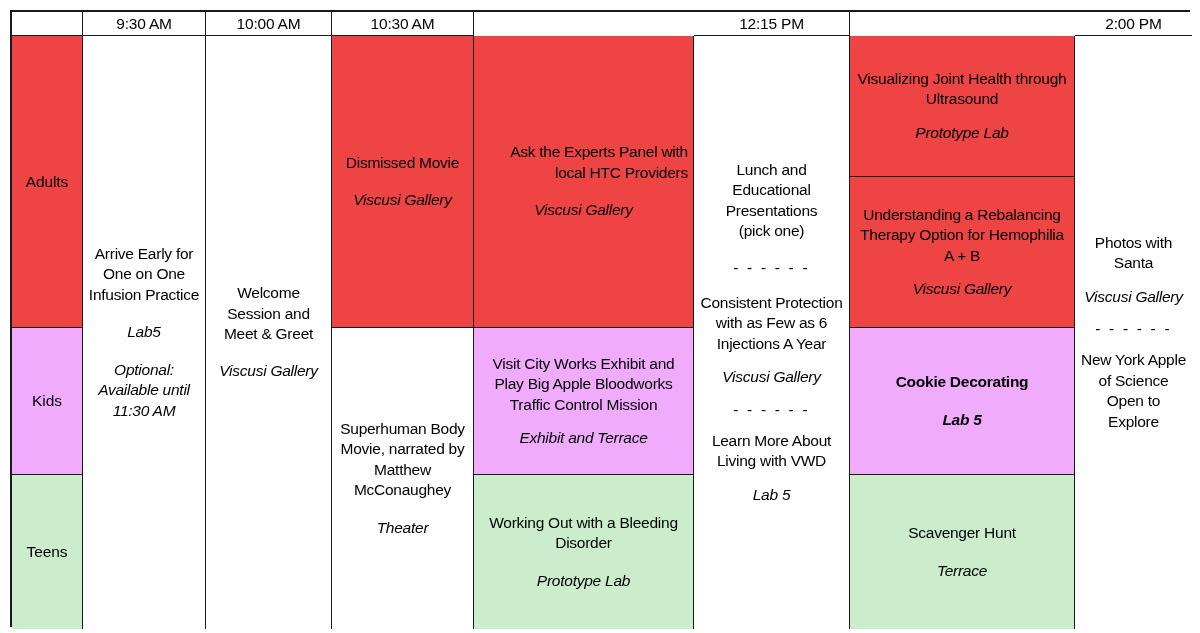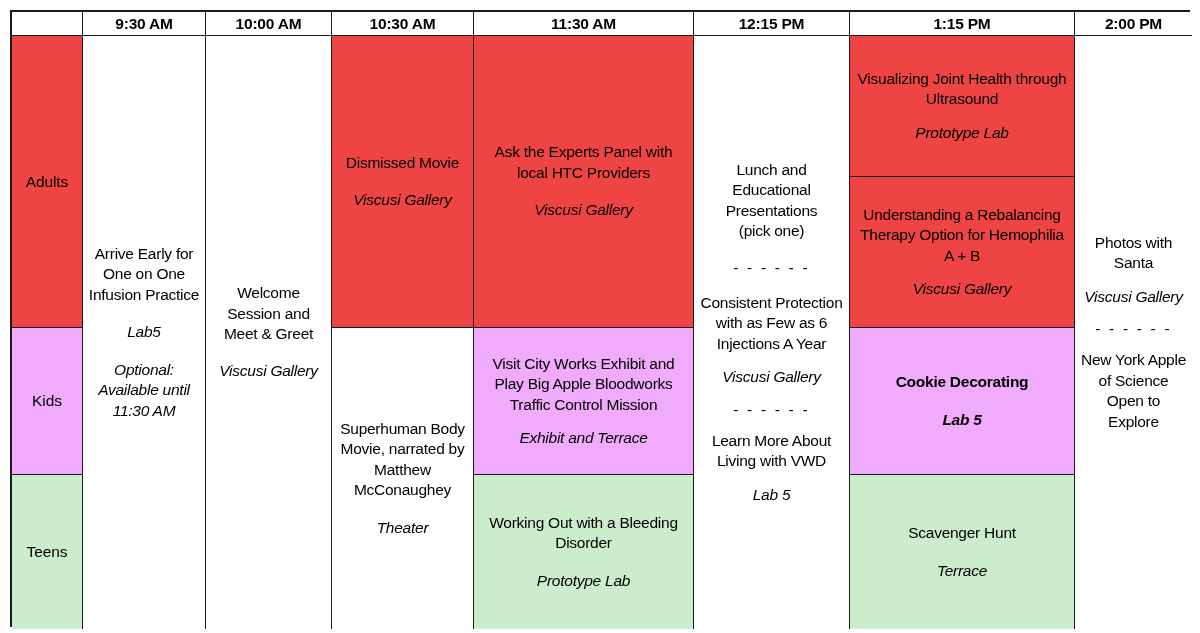--- a/index.html
+++ b/index.html
@@ -43,21 +43,21 @@
     text-align: center;
     padding: 2px 5px;
     overflow: hidden;
   }
   .cell.last-col { border-right: none; }
   .cell.last-row { border-bottom: none; }
 
   
   .hdr {
     font-size: 15.5px;
-    font-weight: 700;
+    font-weight: 400;
     letter-spacing: -0.2px;
     background: #ffffff;
     justify-content: center;
   }
   .corner { background: #ffffff; }
 
   
   .rowlabel {
     font-size: 15.5px;
     letter-spacing: -0.1px;
@@ -103,23 +103,21 @@
 </style>
 </head>
 <body>
 
 <div id="schedule">
 
   <div class="cell hdr corner" style="grid-column:1;grid-row:1;"></div>
   <div class="cell hdr" style="grid-column:2;grid-row:1;">9:30 AM</div>
   <div class="cell hdr" style="grid-column:3;grid-row:1;">10:00 AM</div>
   <div class="cell hdr" style="grid-column:4;grid-row:1;">10:30 AM</div>
-  <div class="cell hdr" style="grid-column:5;grid-row:1;">11:30 AM</div>
   <div class="cell hdr" style="grid-column:6;grid-row:1;">12:15 PM</div>
-  <div class="cell hdr" style="grid-column:7;grid-row:1;">1:15 PM</div>
   <div class="cell hdr last-col" style="grid-column:8;grid-row:1;">2:00 PM</div>
 
   <div class="cell rowlabel peach" style="grid-column:1;grid-row:2 / span 2;">Adults</div>
   <div class="cell rowlabel blue" style="grid-column:1;grid-row:4;">Kids</div>
   <div class="cell rowlabel green last-row" style="grid-column:1;grid-row:5;">Teens</div>
 
   <div class="cell white last-row" style="grid-column:2;grid-row:2 / span 4;">
     <div class="title">Arrive Early for One on One Infusion Practice</div>
     <div class="gap-md"></div>
     <div class="venue">Lab5</div>
@@ -137,21 +135,21 @@
     <div class="title">Dismissed Movie</div>
     <div class="gap-md"></div>
     <div class="venue">Viscusi Gallery</div>
   </div>
   <div class="cell white last-row" style="grid-column:4;grid-row:4 / span 2;">
     <div class="title">Superhuman Body Movie, narrated by Matthew McConaughey</div>
     <div class="gap-md"></div>
     <div class="venue">Theater</div>
   </div>
 
-  <div class="cell peach" style="grid-column:5;grid-row:2 / span 2;">
+  <div class="cell peach" style="grid-column:5;grid-row:2 / span 2;text-align:right;">
     <div class="title">Ask the Experts Panel with local HTC Providers</div>
     <div class="gap-md"></div>
     <div class="venue">Viscusi Gallery</div>
   </div>
   <div class="cell blue" style="grid-column:5;grid-row:4;">
     <div class="title">Visit City Works Exhibit and Play Big Apple Bloodworks Traffic Control Mission</div>
     <div class="gap-sm"></div>
     <div class="venue">Exhibit and Terrace</div>
   </div>
   <div class="cell green last-row" style="grid-column:5;grid-row:5;">

